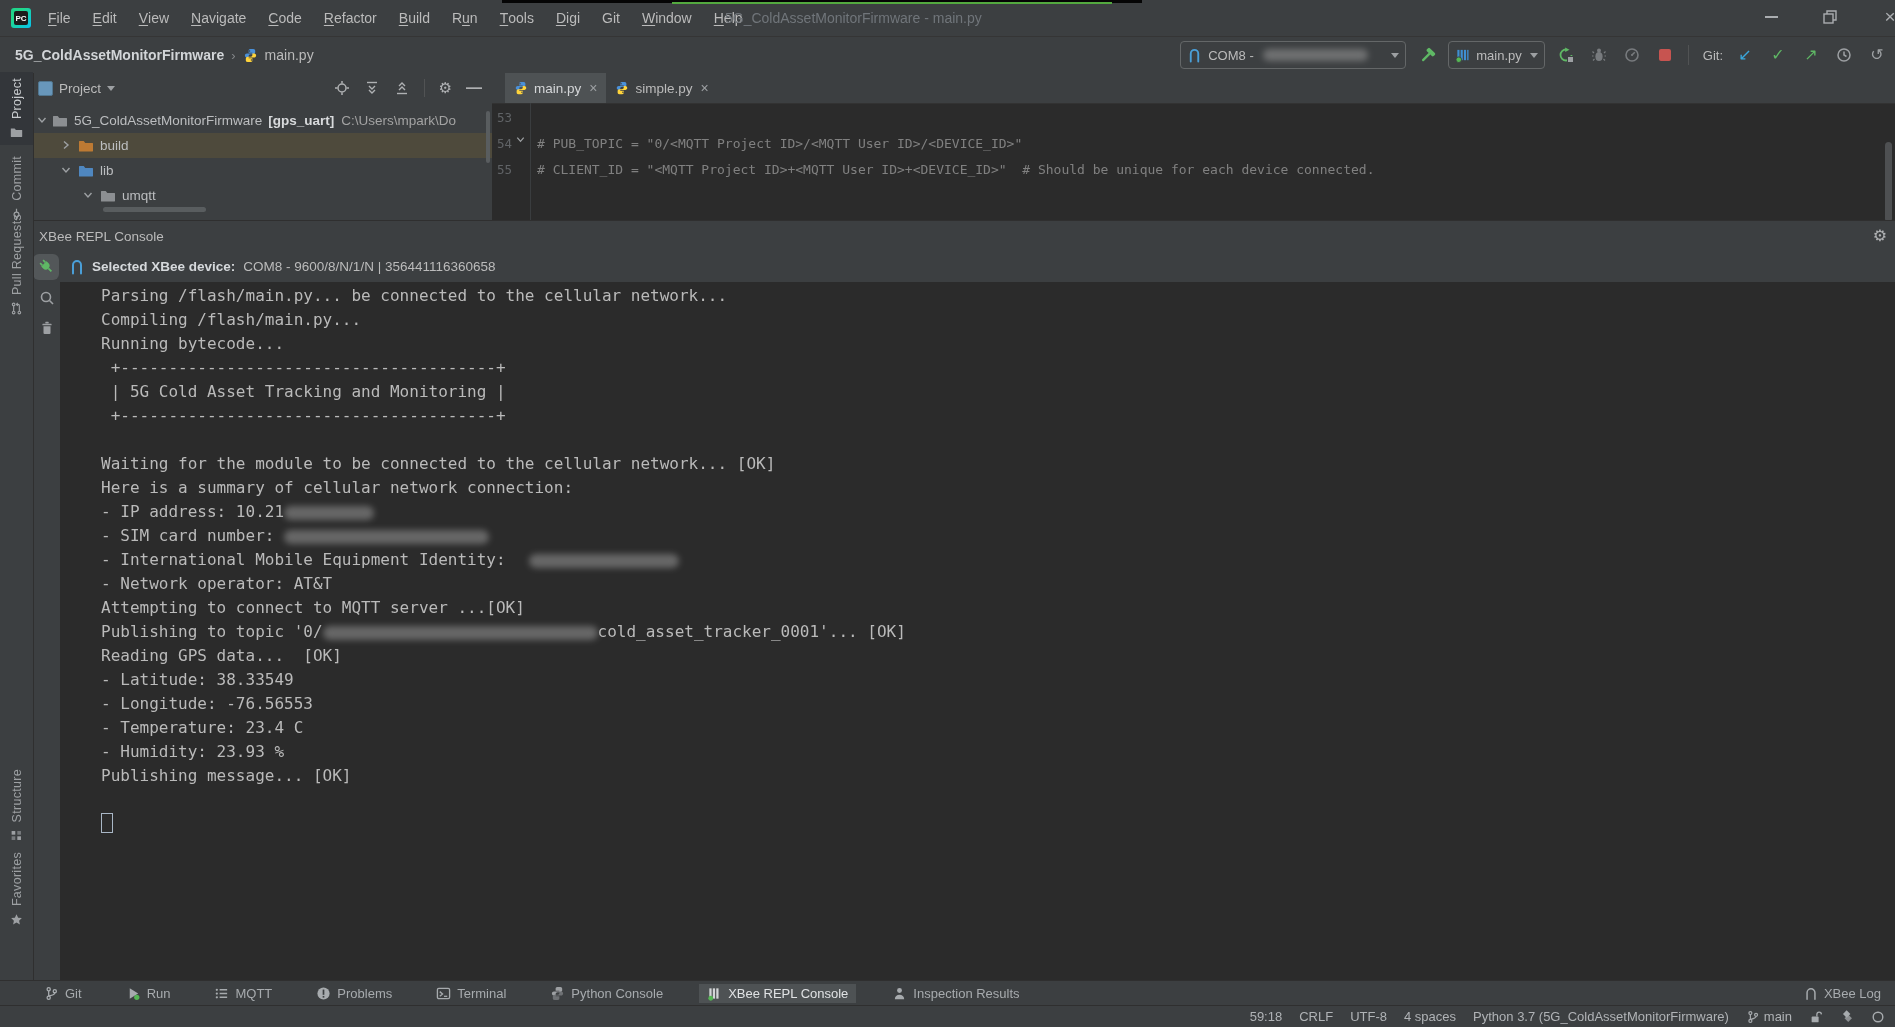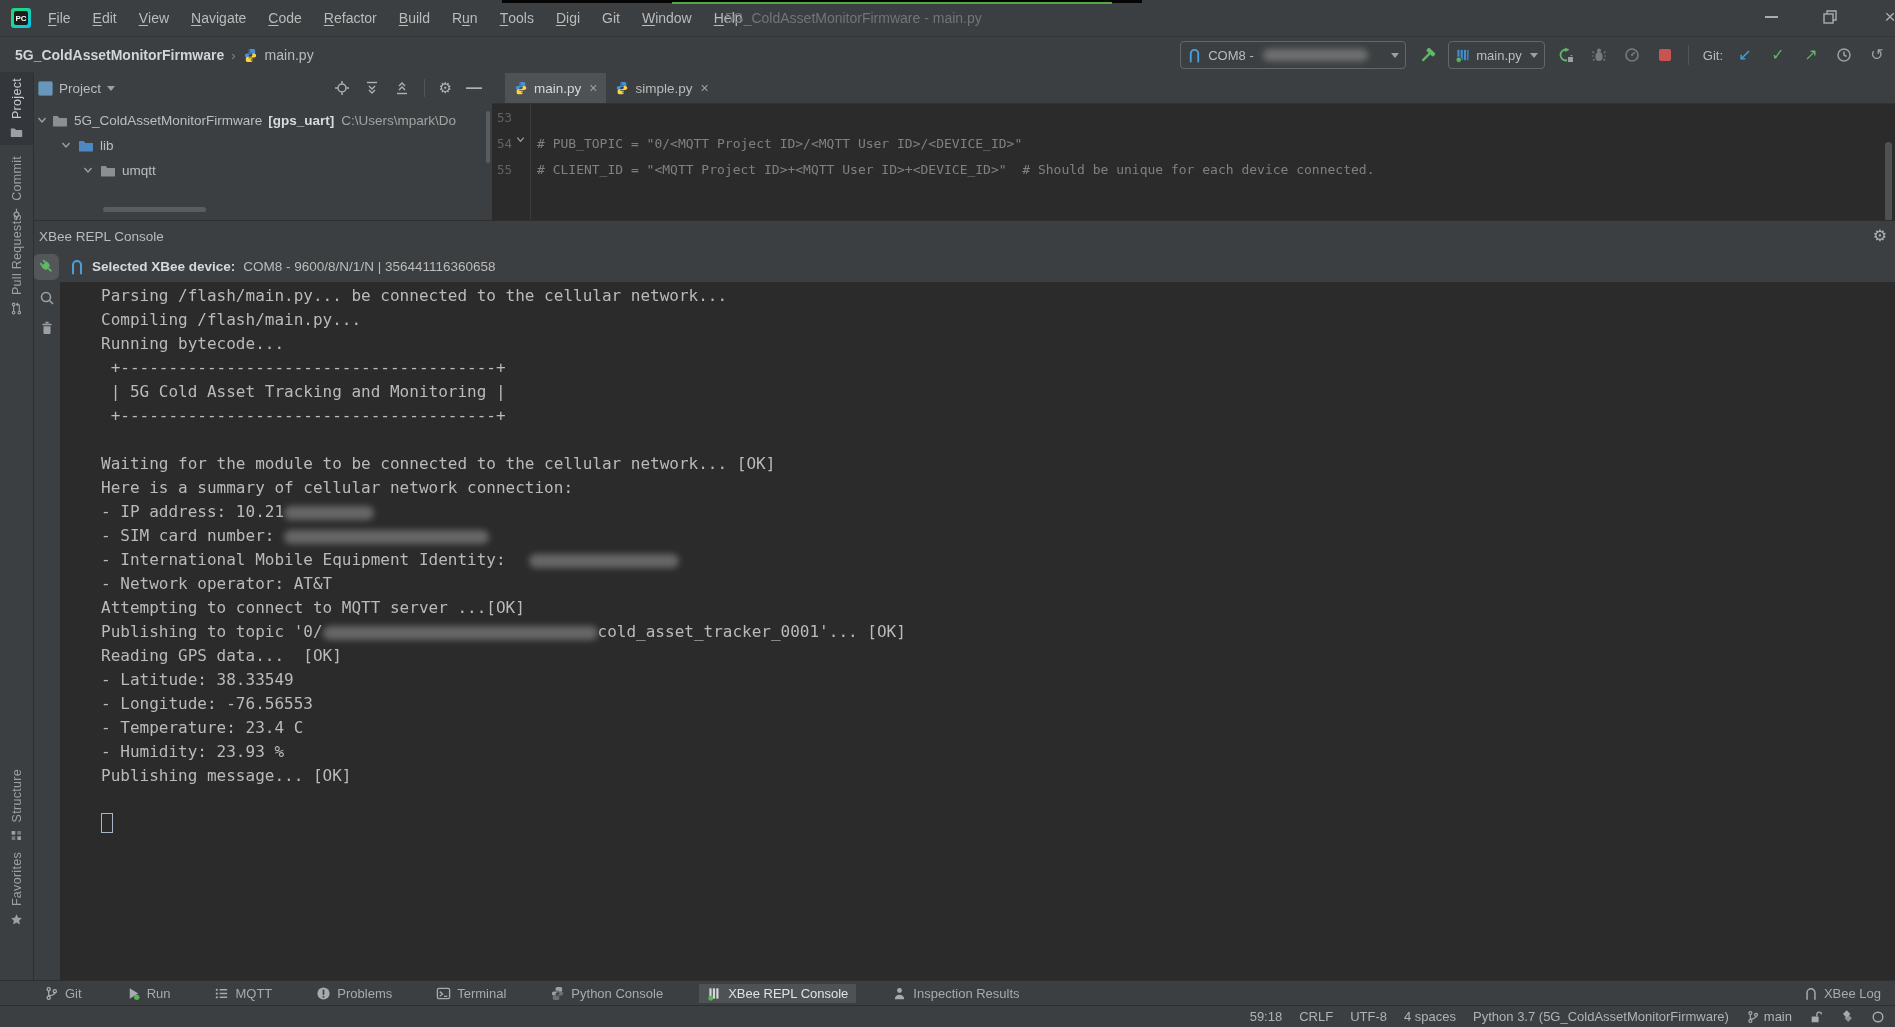--- a/index.html
+++ b/index.html
@@ -337,20 +337,33 @@
             </svg>
           </span>
           <span class="tr-folder ico" style="left: 19px;">
             <svg width="16" height="16" viewBox="0 0 16 16">
               <path fill="#8c8f92" d="M1.5 3h4.2l1.6 2h7.2c.3 0 .5.2.5.5V13c0 .3-.2.5-.5.5H1.5A.5.5 0 011 13V3.5c0-.3.2-.5.5-.5z"></path>
             </svg>
           </span>
           <span class="tr-label" style="margin-left: 41px;">5G_ColdAssetMonitorFirmware</span>
           <span class="tr-bold">[gps_uart]</span>
           <span class="tr-path">C:\Users\mpark\Do</span>
+        </div>
+        <div class="tree-row selected">
+          <span class="tr-chev ico" style="left: 27px;">
+            <svg width="12" height="12" viewBox="0 0 12 12">
+              <path d="M4 2.5l4 3.5-4 3.5" fill="none" stroke="#9da0a3" stroke-width="1.4"></path>
+            </svg>
+          </span>
+          <span class="tr-folder ico" style="left: 45px;">
+            <svg width="16" height="16" viewBox="0 0 16 16">
+              <path fill="#bd7a33" d="M1.5 3h4.2l1.6 2h7.2c.3 0 .5.2.5.5V13c0 .3-.2.5-.5.5H1.5A.5.5 0 011 13V3.5c0-.3.2-.5.5-.5z"></path>
+            </svg>
+          </span>
+          <span class="tr-label" style="margin-left: 67px;">build</span>
         </div>
         <div class="tree-row">
           <span class="tr-chev ico" style="left: 27px;">
             <svg width="12" height="12" viewBox="0 0 12 12">
               <path d="M2.5 4l3.5 4 3.5-4" fill="none" stroke="#9da0a3" stroke-width="1.4"></path>
             </svg>
           </span>
           <span class="tr-folder ico" style="left: 45px;">
             <svg width="16" height="16" viewBox="0 0 16 16">
               <path fill="#4f87c0" d="M1.5 3h4.2l1.6 2h7.2c.3 0 .5.2.5.5V13c0 .3-.2.5-.5.5H1.5A.5.5 0 011 13V3.5c0-.3.2-.5.5-.5z"></path>

